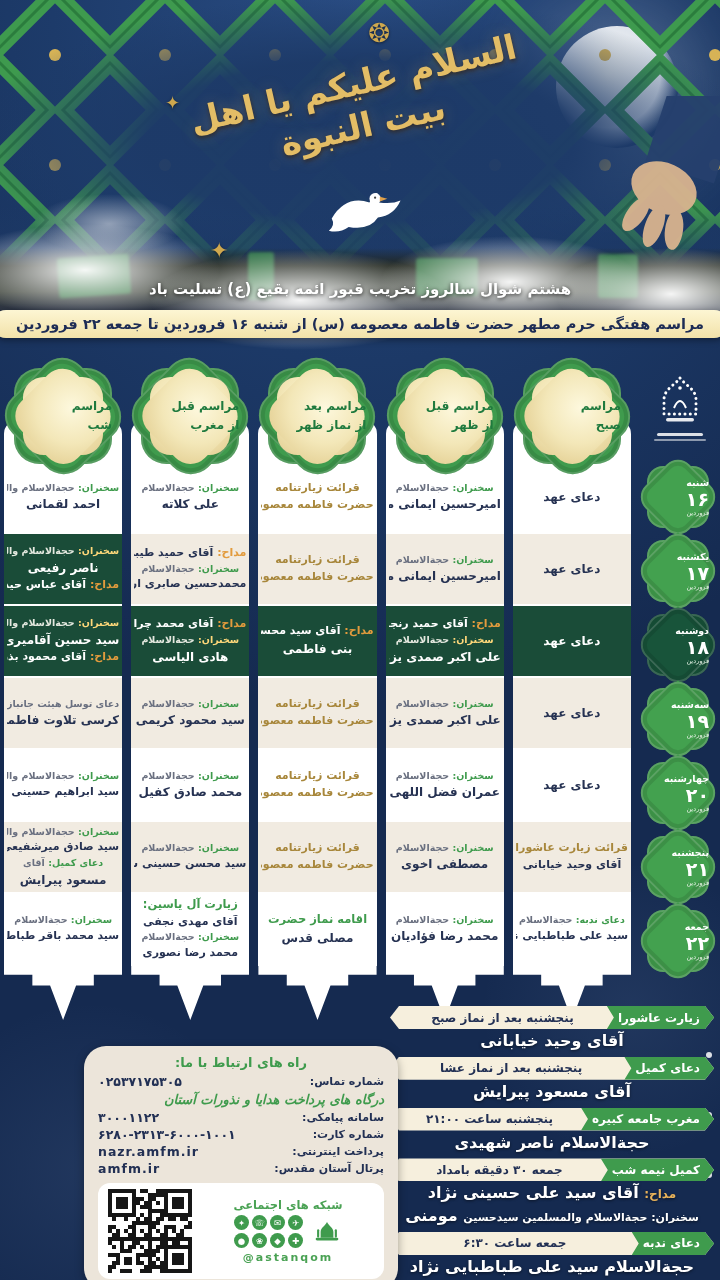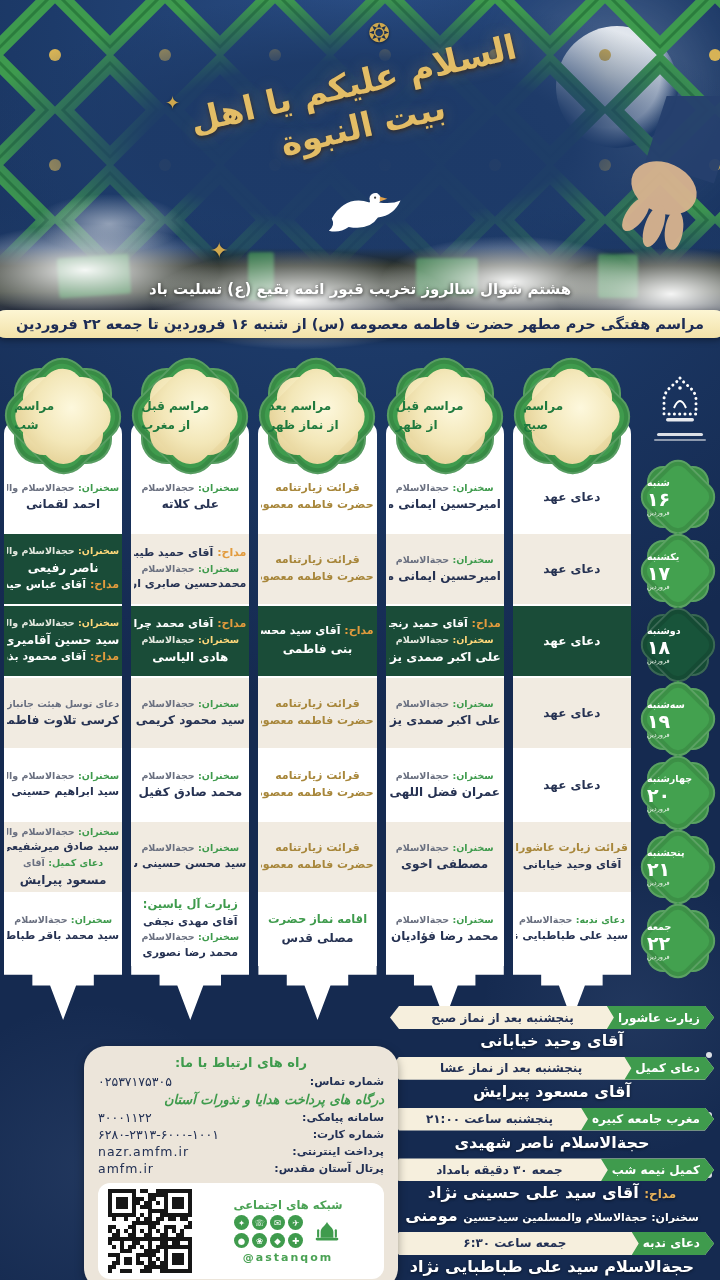--- a/index.html
+++ b/index.html
@@ -40,21 +40,21 @@
   #grid{position:absolute;top:372px;right:4px;left:4px;display:flex;gap:9px;z-index:4;}
   .day-col{width:76px;padding-top:90px;box-sizing:border-box;}
   .day-slot{height:70px;margin-bottom:2px;position:relative;}
   .day-slot::after{content:"";position:absolute;left:50%;bottom:-7px;width:9px;height:9px;
     background:#3f9b4d;transform:translateX(-50%) rotate(45deg);}
   .day-slot:last-child::after{display:none;}
   .st{position:relative;}
   .st > i{position:absolute;inset:0;background:var(--c1);border-radius:26%;
     box-shadow:inset 0 0 0 2px rgba(255,255,255,.16), inset 0 0 0 6px rgba(0,0,0,.10);}
   .st > i.b{transform:rotate(45deg);}
-  .st .tx{position:absolute;inset:0;display:flex;flex-direction:column;align-items:flex-end;
+  .st .tx{position:absolute;inset:0;display:flex;flex-direction:column;align-items:flex-start;
     justify-content:center;z-index:2;line-height:1;text-align:center;}
   .day-md{width:62px;height:62px;margin:4px auto 0;--c1:#43a14f;}
   .day-md.dark{--c1:#18543a;}
   .d-name{font-size:9.5px;font-weight:bold;color:#fff;}
   .d-num{font-size:19px;font-weight:bold;color:#fff;margin:2px 0 1px;}
   .d-month{font-size:6.5px;color:#e8f3e7;}
   .col{flex:1;position:relative;padding-top:48px;min-width:0;}
   .head-md{width:98px;height:96px;position:absolute;top:-4px;left:50%;transform:translateX(-50%);
     --c1:#3f9b4d;z-index:3;}
   .head-md .in{position:absolute;inset:9%;display:block;}
@@ -95,21 +95,21 @@
   .ev-name{text-align:center;color:#fff;font-weight:bold;font-size:16px;line-height:1.3;
     text-shadow:0 1px 3px rgba(0,0,0,.55);}
   .ev-name .pre{font-size:11px;}
   .ev-name .lb-o{color:#e8b25a;font-size:12px;}
   
   #card{position:absolute;top:1046px;left:84px;width:314px;background:#ece5da;border-radius:22px;
     padding:9px 14px 11px;z-index:4;box-sizing:border-box;box-shadow:0 3px 10px rgba(0,0,0,.35);}
   .c-title{color:#3f9b4d;font-weight:bold;font-size:13px;text-align:center;margin-bottom:4px;}
   .c-row{display:flex;justify-content:space-between;align-items:center;margin:2px 0;}
   .c-label{color:#223054;font-weight:bold;font-size:11px;}
-  .c-value{color:#223054;font-weight:normal;font-size:12.5px;direction:ltr;letter-spacing:1px;}
+  .c-value{color:#223054;font-weight:bold;font-size:12.5px;direction:ltr;letter-spacing:1px;}
   .c-heading{color:#3f9b4d;font-weight:bold;font-size:13px;text-align:right;margin:3px 0;font-style:italic;}
   #socbox{background:#fff;border-radius:12px;margin-top:7px;padding:6px 10px;display:flex;gap:10px;
     align-items:center;}
   .soc-right{flex:1;display:flex;flex-direction:column;align-items:center;gap:3px;}
   .soc-title{color:#4aa254;font-weight:bold;font-size:11.5px;}
   .soc-row{display:flex;align-items:center;gap:5px;}
   .soc-icons{display:flex;flex-wrap:wrap;justify-content:center;gap:3px;max-width:72px;}
   .soc-ic{width:15px;height:15px;border-radius:50%;background:#3f9b4d;color:#fff;font-size:8.5px;
     display:flex;align-items:center;justify-content:center;}
   .soc-handle{color:#4aa254;font-weight:bold;font-size:11px;letter-spacing:2px;direction:ltr;}

